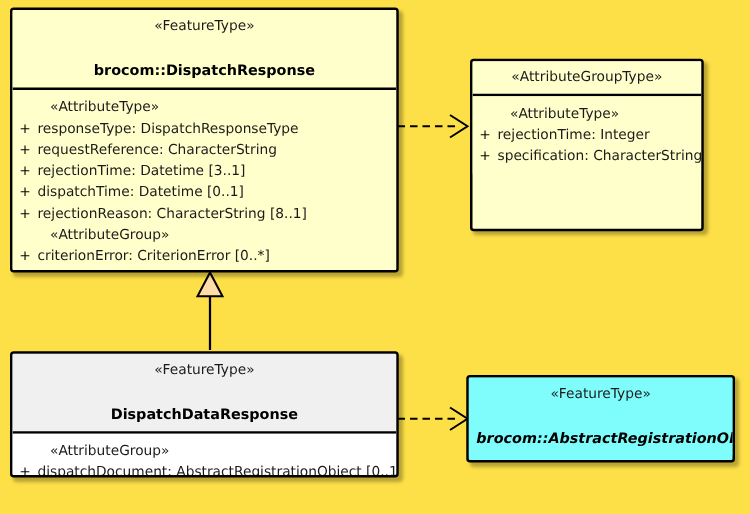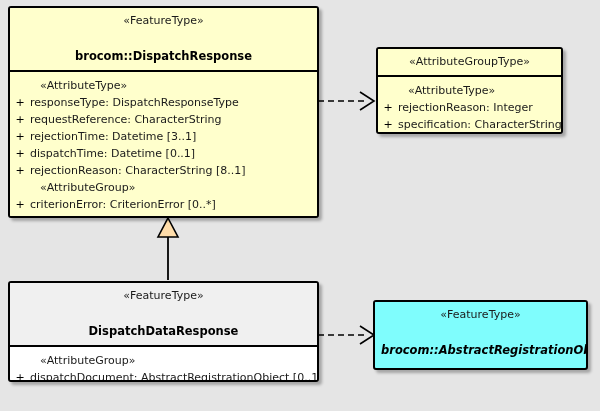--- a/index.html
+++ b/index.html
@@ -4,21 +4,21 @@
 <style>
   html, body {
     margin: 0;
     padding: 0;
     background: #ffffff;
   }
   #canvas {
     position: relative;
     width: 600px;
     height: 411px;
-    background: #e5e5e5;
+    background: #fde047;
     font-family: "DejaVu Sans", "Liberation Sans", sans-serif;
     overflow: hidden;
   }
 
   
   .uml-box {
     position: absolute;
     box-sizing: border-box;
     border: 2px solid #000000;
     border-radius: 3px;
@@ -146,29 +146,29 @@
       </div>
 
       <div class="group-label">«AttributeGroup»</div>
       <div class="attr-row">
         <span class="attr-vis">+</span>
         <span class="attr-text">criterionError: CriterionError [0..*]</span>
       </div>
     </div>
   </div>
 
-  <div class="uml-box fill-yellow" style="left:376px; top:47px; width:187px; height:87px;">
+  <div class="uml-box fill-yellow" style="left:376px; top:47px; width:187px; height:138px;">
     <div class="box-header with-divider fill-yellow">
       <div class="stereotype">«AttributeGroupType»</div>
     </div>
     <div class="compartment fill-yellow">
       <div class="group-label">«AttributeType»</div>
       <div class="attr-row">
         <span class="attr-vis">+</span>
-        <span class="attr-text">rejectionReason: Integer</span>
+        <span class="attr-text">rejectionTime: Integer</span>
       </div>
       <div class="attr-row">
         <span class="attr-vis">+</span>
         <span class="attr-text">specification: CharacterString</span>
       </div>
     </div>
   </div>
 
   <div class="uml-box fill-white" style="left:8px; top:281px; width:311px; height:101px;">
     <div class="box-header with-divider fill-grey">

